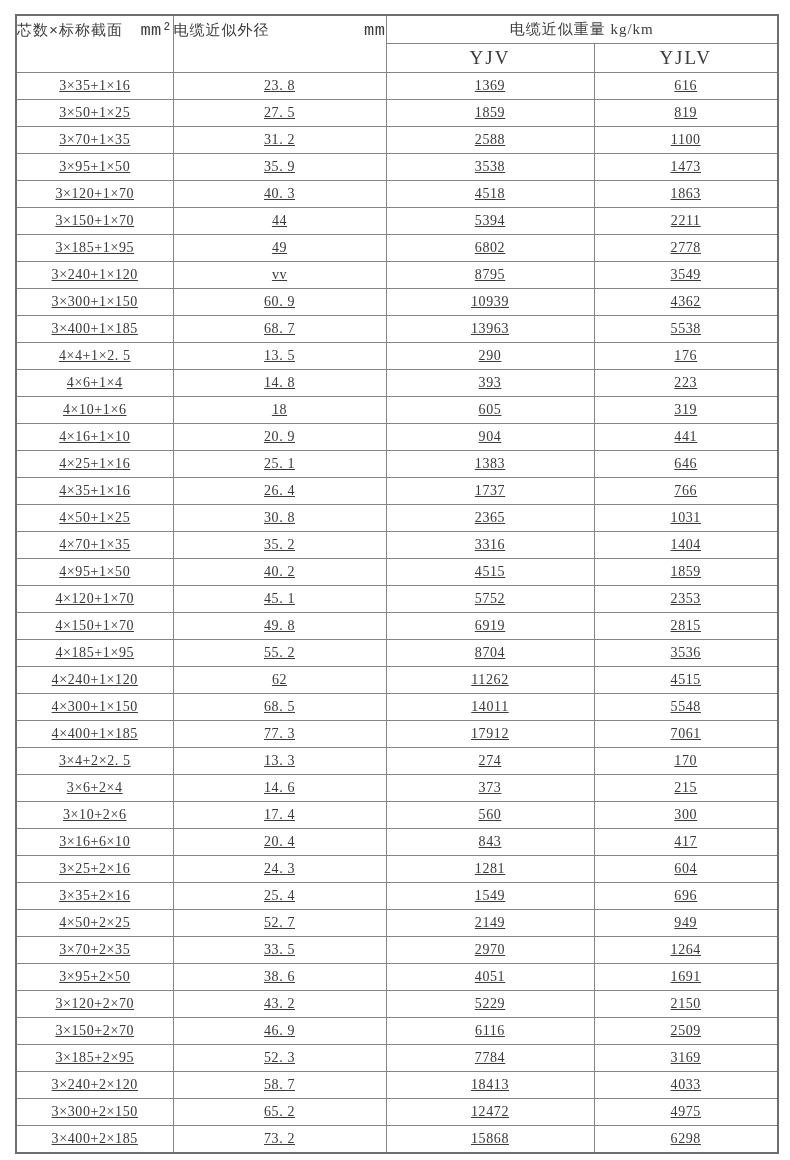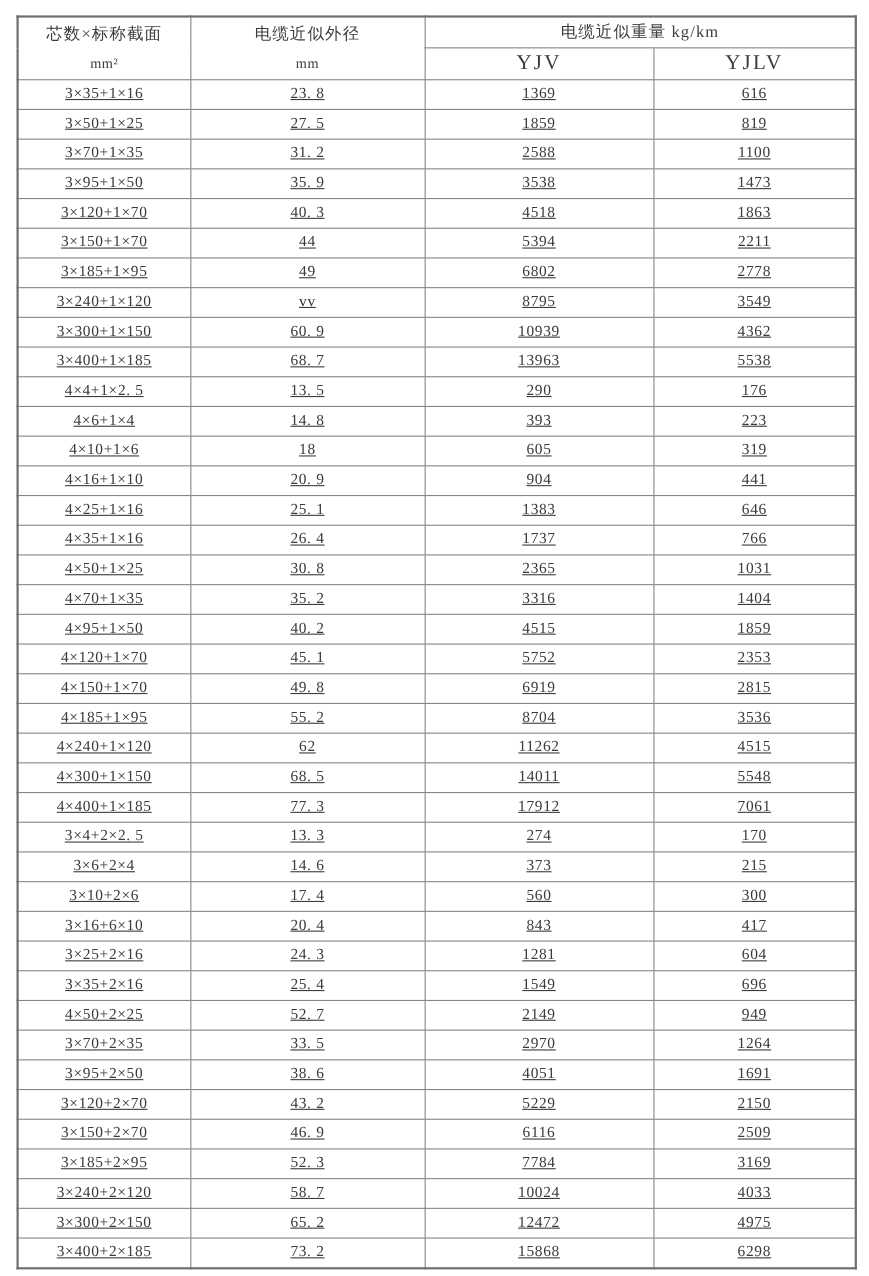--- a/index.html
+++ b/index.html
@@ -39,32 +39,32 @@
   thead tr.hdr-row-1 { height: 28px; }
   thead tr.hdr-row-2 { height: 28px; }
   tbody tr { height: 27px; text-decoration: underline; }
   .hdr-cn {
     font-size: 15px;
     letter-spacing: 1px;
     color: #3c3c3c;
   }
   .hdr-stack {
     display: flex;
-    flex-direction: column;
     justify-content: space-between;
     height: 56px;
+    font-family: Liberation Mono, monospace;
   }
   .hdr-stack .line {
     height: 28px;
     display: flex;
     align-items: center;
     justify-content: center;
   }
   .hdr-unit {
-    font-size: 13px;
+    font-size: 17px;
     letter-spacing: 0.5px;
   }
   .hdr-sub {
     font-size: 19px;
     letter-spacing: 2px;
   }
   tbody td {
     font-size: 14px;
     letter-spacing: 0.6px;
     color: #3a3a3a;
@@ -321,21 +321,21 @@
         </tr>
         <tr>
           <td>3×185+2×95</td>
           <td>52. 3</td>
           <td>7784</td>
           <td>3169</td>
         </tr>
         <tr>
           <td>3×240+2×120</td>
           <td>58. 7</td>
-          <td>10024</td>
+          <td>18413</td>
           <td>4033</td>
         </tr>
         <tr>
           <td>3×300+2×150</td>
           <td>65. 2</td>
           <td>12472</td>
           <td>4975</td>
         </tr>
         <tr>
           <td>3×400+2×185</td>

